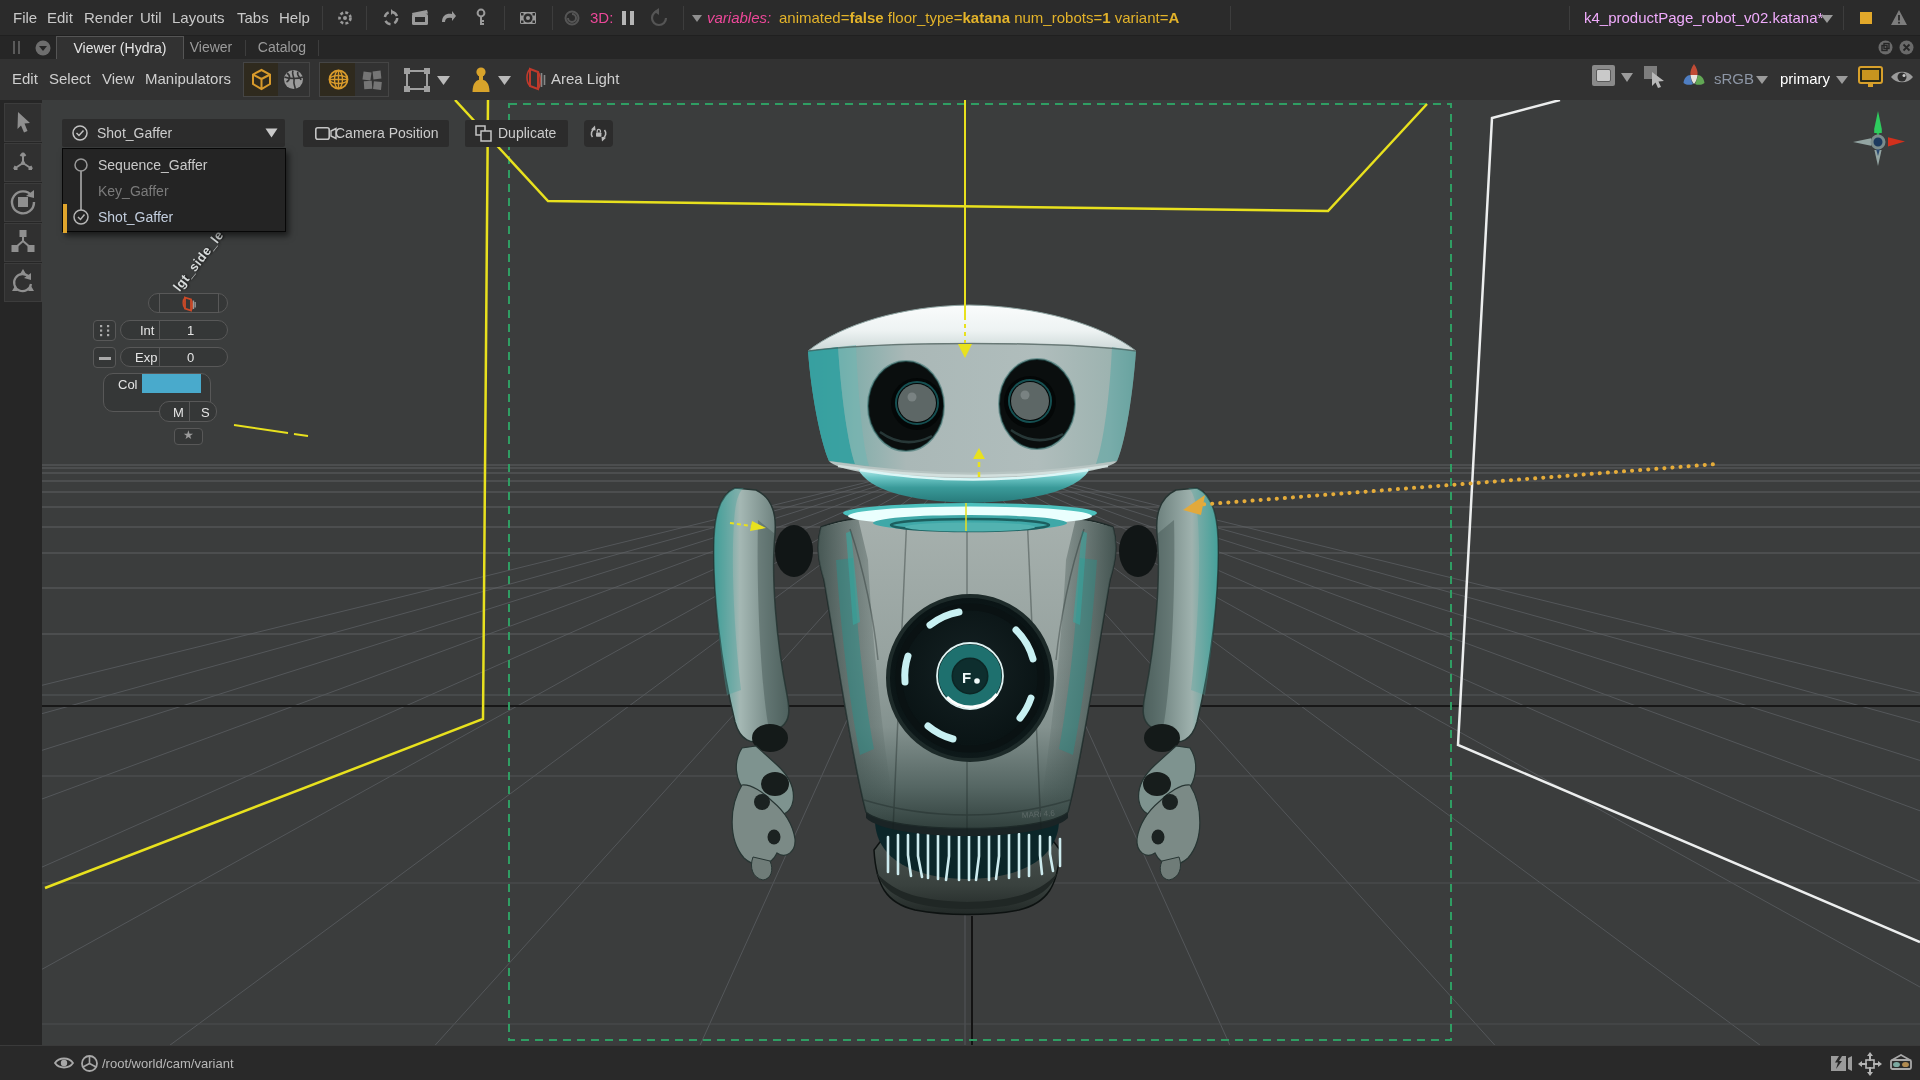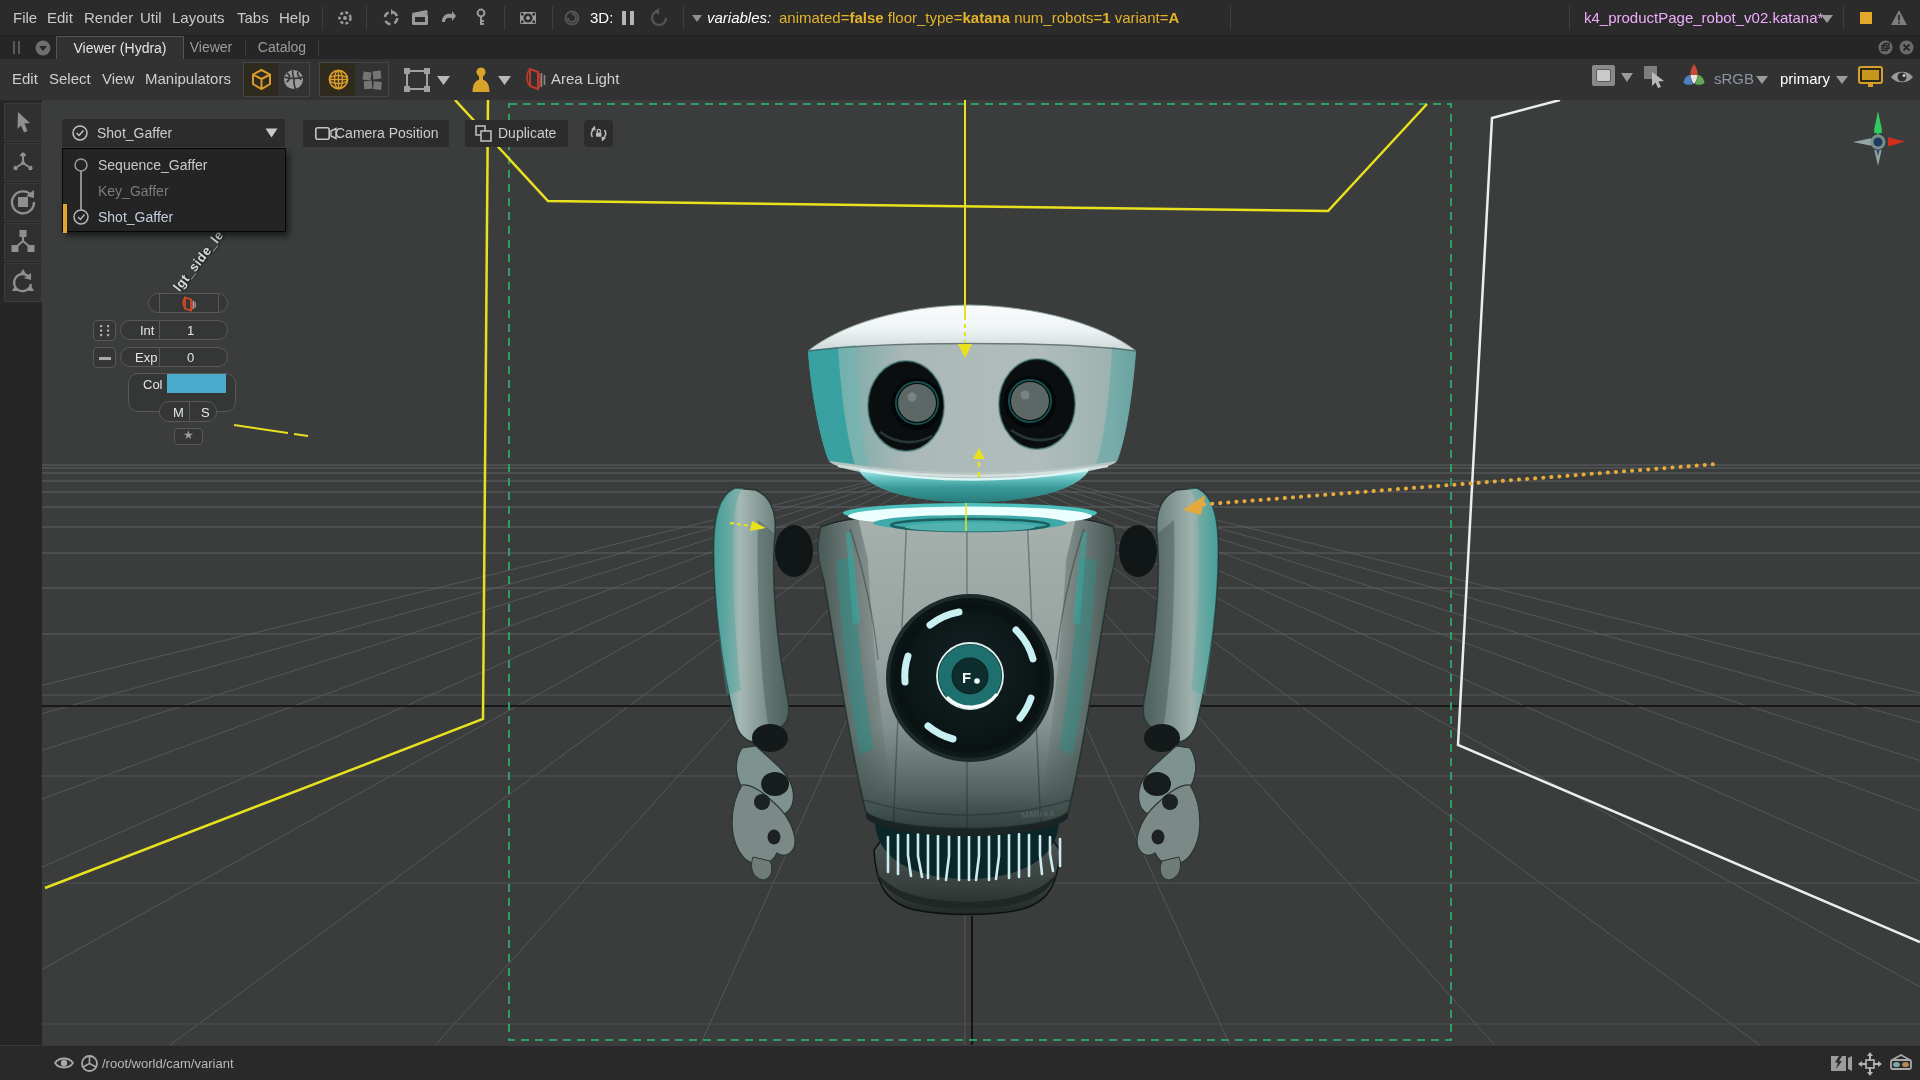--- a/index.html
+++ b/index.html
@@ -62,34 +62,34 @@
       <rect x="2" y="4" width="2.5" height="2.5" fill="#2b2b2b"></rect>
       <rect x="13.5" y="4" width="2.5" height="2.5" fill="#2b2b2b"></rect>
       <rect x="2" y="11.5" width="2.5" height="2.5" fill="#2b2b2b"></rect>
       <rect x="13.5" y="11.5" width="2.5" height="2.5" fill="#2b2b2b"></rect>
     </svg>
   <span class="sep" style="left:552px"></span>
   <svg class="abs" style="left:563px;top:9px" width="18" height="18" viewBox="0 0 18 18">
       <circle cx="9" cy="9" r="6.5" fill="none" stroke="#555555" stroke-width="2"></circle>
       <path d="M9 5 A4 4 0 1 1 5 9" fill="none" stroke="#555555" stroke-width="2"></path>
     </svg>
-  <span class="mi" style="left:590px;color:#ffffff">3D:</span>
+  <span class="mi" style="left:590px;color:#ec4899">3D:</span>
   <svg class="abs" style="left:620px;top:10px" width="16" height="16" viewBox="0 0 16 16">
       <rect x="2" y="1" width="4" height="14" fill="#b5b5b5"></rect>
       <rect x="10" y="1" width="4" height="14" fill="#b5b5b5"></rect>
     </svg>
   <svg class="abs" style="left:649px;top:8px" width="20" height="20" viewBox="0 0 20 20">
       <path d="M10 3 A7 7 0 1 0 17 10" fill="none" stroke="#555555" stroke-width="2.2"></path>
       <path d="M10 0 L10 7 L5 3.5 Z" fill="#555555"></path>
     </svg>
   <span class="sep" style="left:683px"></span>
   <svg class="abs" style="left:691px;top:14px" width="12" height="9" viewBox="0 0 12 9">
       <path d="M1 1 L11 1 L6 8 Z" fill="#8f8f8f"></path>
     </svg>
-  <span class="mi" style="left:707px;color:#ffffff;font-style:italic">variables:</span>
+  <span class="mi" style="left:707px;color:#ec4899;font-style:italic">variables:</span>
   <span class="mi" style="left:779px;color:#e3b32a">animated=<b>false</b> floor_type=<b>katana</b> num_robots=<b>1</b> variant=<b>A</b></span>
   <span class="sep" style="left:1230px"></span>
   <span class="sep" style="left:1569px"></span>
   <span class="mi" style="left:1584px;color:#f0abfc;font-size:15px;top:9px">k4_productPage_robot_v02.katana*</span>
   <svg class="abs" style="left:1820px;top:14px" width="14" height="10" viewBox="0 0 14 10">
       <path d="M1 1 L13 1 L7 9 Z" fill="#9b9b9b"></path>
     </svg>
   <span class="sep" style="left:1843px"></span>
   <div class="abs" style="left:1860px;top:12px;width:12px;height:12px;background:#e2a82a"></div>
   <svg class="abs" style="left:1890px;top:9px" width="18" height="17" viewBox="0 0 18 17">
@@ -547,21 +547,21 @@
   <span class="abs" style="left:66px;top:2px">1</span>
 </div>
 <div class="sqbtn" style="left:93px;top:347px">
     <div style="position:absolute;left:5px;top:9px;width:12px;height:2.5px;background:#a9a9a9"></div>
   </div>
 <div class="pill" style="left:120px;top:347px;width:108px">
   <span class="abs" style="left:14px;top:2px">Exp</span>
   <div class="abs" style="left:38px;top:-1px;width:1px;height:20px;background:#585858"></div>
   <span class="abs" style="left:66px;top:2px">0</span>
 </div>
-<div class="pill" style="left:128px;top:373px;width:108px;height:39px">
+<div class="pill" style="left:103px;top:373px;width:108px;height:39px">
   <span class="abs" style="left:14px;top:3px">Col</span>
   <div class="abs" style="left:38px;top:0;width:59px;height:19px;background:#49aacc"></div>
 </div>
 <div class="pill" style="left:159px;top:401px;width:58px;height:21px">
   <span class="abs" style="left:13px;top:3px">M</span>
   <div class="abs" style="left:29px;top:-1px;width:1px;height:21px;background:#585858"></div>
   <span class="abs" style="left:41px;top:3px">S</span>
 </div>
 <div class="sqbtn" style="left:174px;top:428px;width:29px;height:17px">
     <span style="position:absolute;left:8px;top:-1px;color:#9b9b9b;font-size:12px">★</span>

